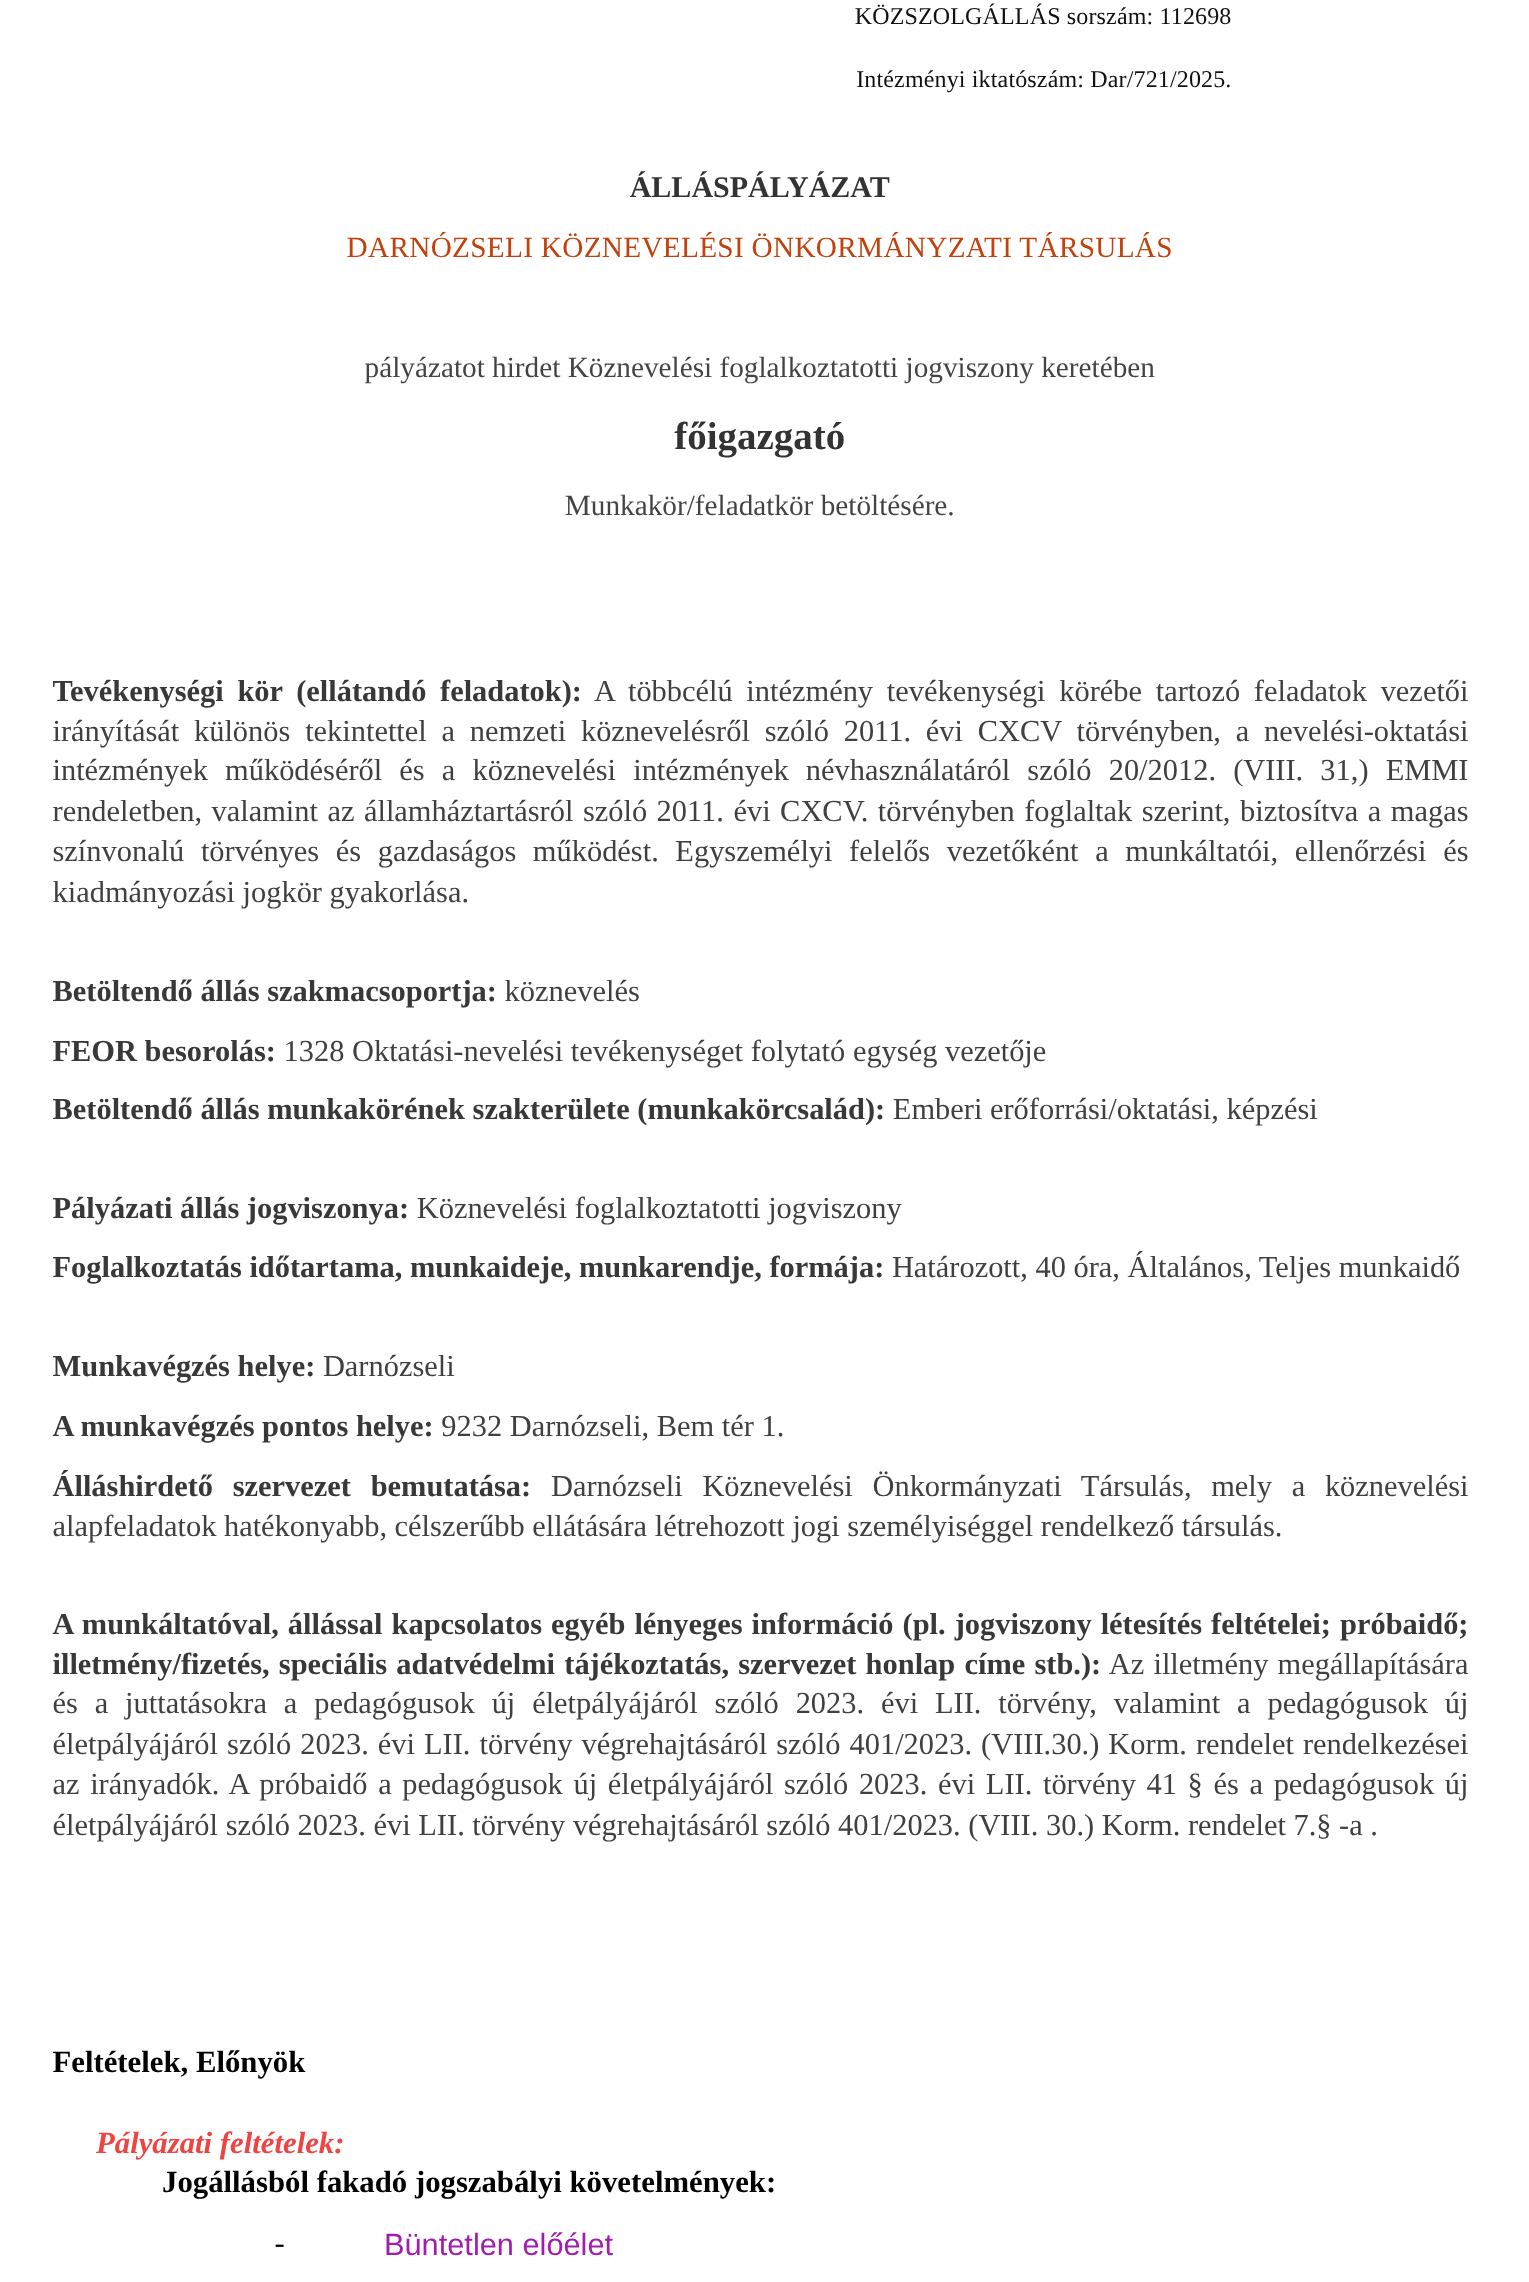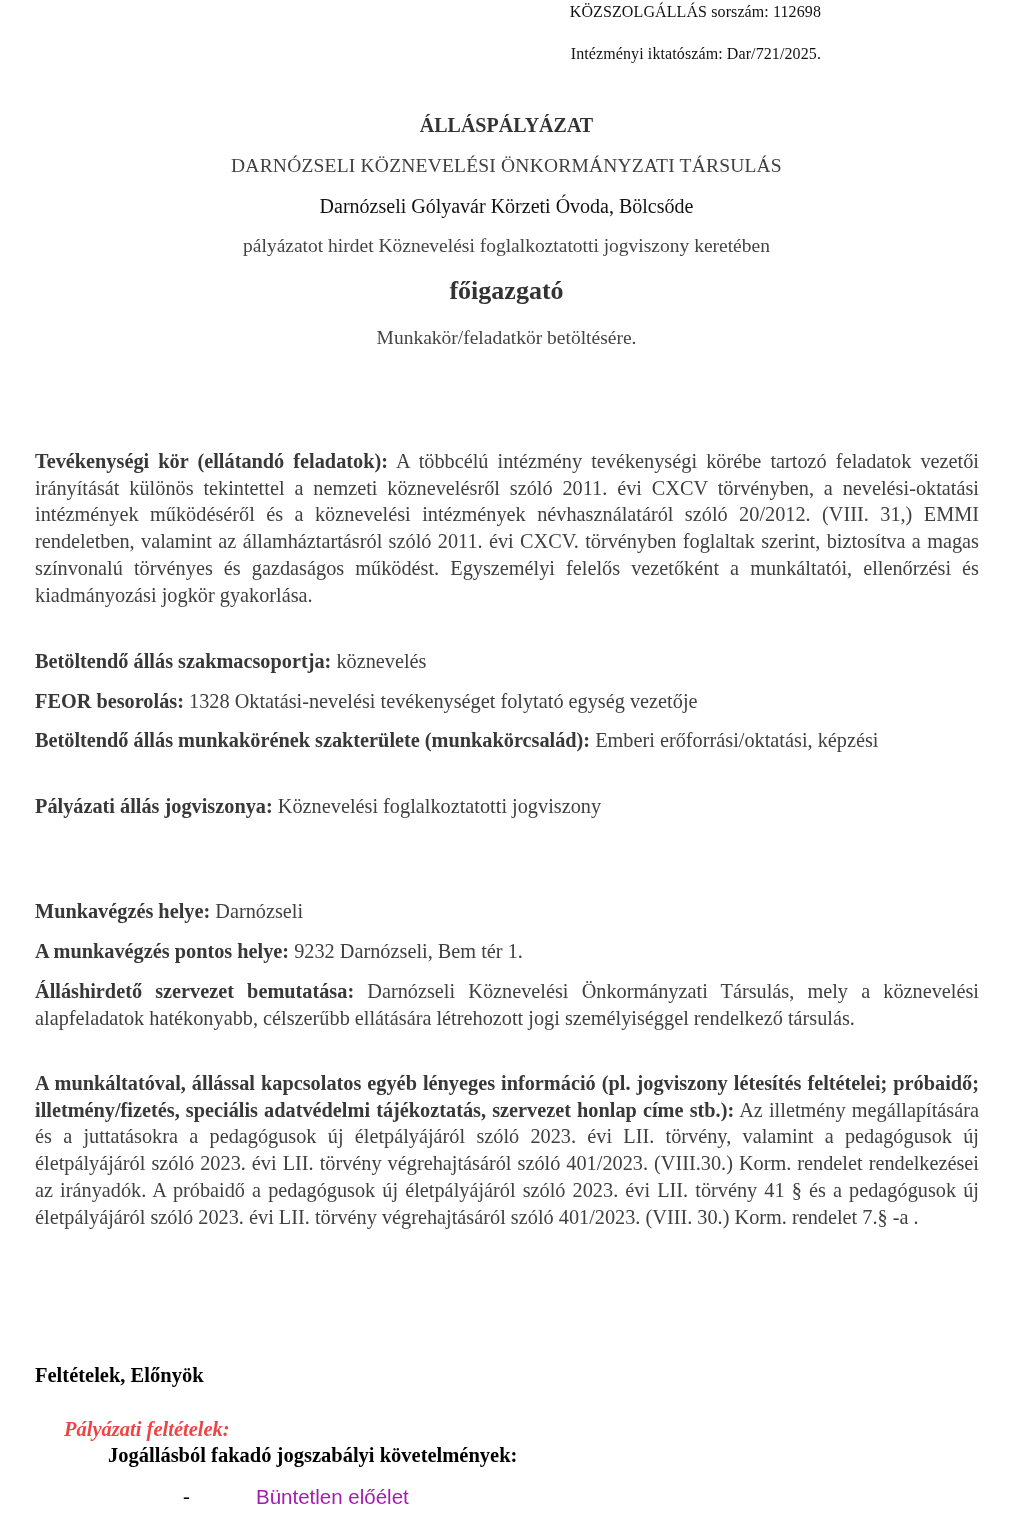--- a/index.html
+++ b/index.html
@@ -11,21 +11,21 @@
     .page { position: absolute; left: 0; top: 0; width: 861px; height: 1521px; }
     .right-line {
       position: absolute; right: 40px; font-size: 16px; color: #111;
       font-family: "Liberation Serif", serif; letter-spacing: 0.1px;
     }
     .center {
       position: absolute; left: 0; width: 1013px; text-align: center;
       font-family: "Liberation Serif", serif;
     }
     .c-title { font-weight: bold; font-size: 20px; color: #333; }
-    .c-org { font-size: 19.5px; color: #404040; letter-spacing: 0.2px; text-align: center; }
+    .c-org { font-size: 19.5px; color: #c2410c; letter-spacing: 0.2px; text-align: center; }
     .c-inst { font-size: 20px; color: #111; }
     .c-sub { font-size: 19.5px; color: #444; }
     .c-pos { font-weight: bold; font-size: 26px; color: #333; }
     .c-fill { font-size: 19.5px; color: #444; }
 
     .para {
       position: absolute; left: 35px; width: 944px;
       font-family: "Liberation Serif", serif;
       font-size: 20.3px; line-height: 26.7px; text-align: justify;
       color: #404040;
@@ -57,21 +57,20 @@
 </head>
 <body>
 
 <div class="page">
 
   <div class="right-line" style="top:3px;">KÖZSZOLGÁLLÁS sorszám: 112698</div>
   <div class="right-line" style="top:45px;">Intézményi iktatószám: Dar/721/2025.</div>
 
   <div class="center c-title" style="top:114px;">ÁLLÁSPÁLYÁZAT</div>
   <div class="center c-org" style="top:155px;">DARNÓZSELI KÖZNEVELÉSI ÖNKORMÁNYZATI TÁRSULÁS</div>
-  <div class="center c-inst" style="top:195px;">Darnózseli Gólyavár Körzeti Óvoda, Bölcsőde</div>
   <div class="center c-sub" style="top:235px;">pályázatot hirdet Köznevelési foglalkoztatotti jogviszony keretében</div>
   <div class="center c-pos" style="top:276px;">főigazgató</div>
   <div class="center c-fill" style="top:327px;">Munkakör/feladatkör betöltésére.</div>
 
   <div class="para" style="top:448px;">
     <b class="bold-label">Tevékenységi kör (ellátandó feladatok):</b>
     <span>A többcélú intézmény tevékenységi körébe tartozó feladatok vezetői irányítását különös tekintettel a nemzeti köznevelésről szóló 2011. évi CXCV törvényben, a nevelési-oktatási intézmények működéséről és a köznevelési intézmények névhasználatáról szóló 20/2012. (VIII. 31,) EMMI rendeletben, valamint az államháztartásról szóló 2011. évi CXCV. törvényben foglaltak szerint, biztosítva a magas színvonalú törvényes és gazdaságos működést. Egyszemélyi felelős vezetőként a munkáltatói, ellenőrzési és kiadmányozási jogkör gyakorlása.</span>
   </div>
 
   <div class="para" style="top:648px;">
@@ -87,20 +86,24 @@
   <div class="para" style="top:727px;">
     <b class="bold-label">Betöltendő állás munkakörének szakterülete (munkakörcsalád):</b>
     <span>Emberi erőforrási/oktatási, képzési</span>
   </div>
 
   <div class="para" style="top:793px;">
     <b class="bold-label">Pályázati állás jogviszonya:</b>
     <span>Köznevelési foglalkoztatotti jogviszony</span>
   </div>
 
+  <div class="para" style="top:832px;">
+    <b class="bold-label">Foglalkoztatás időtartama, munkaideje, munkarendje, formája:</b>
+    <span>Határozott, 40 óra, Általános, Teljes munkaidő</span>
+  </div>
 
   <div class="para" style="top:898px;">
     <b class="bold-label">Munkavégzés helye:</b>
     <span>Darnózseli</span>
   </div>
 
   <div class="para" style="top:938px;">
     <b class="bold-label">A munkavégzés pontos helye:</b>
     <span>9232 Darnózseli, Bem tér 1.</span>
   </div>

